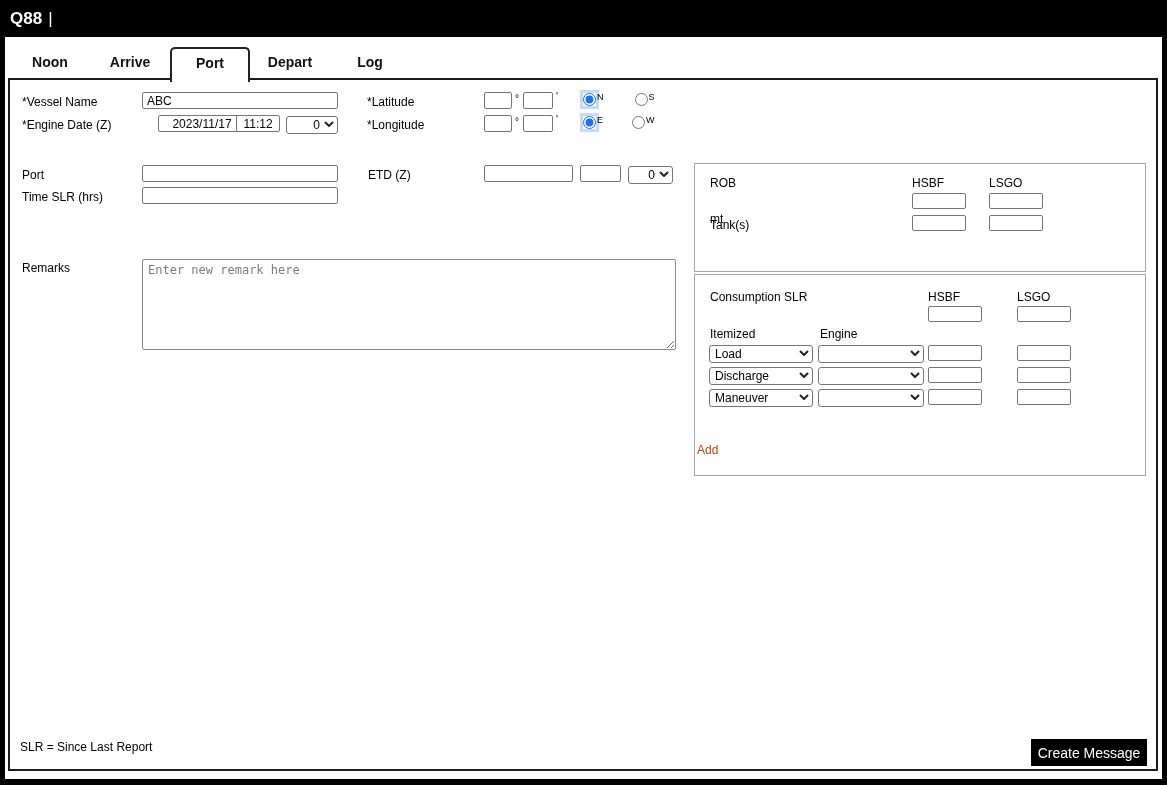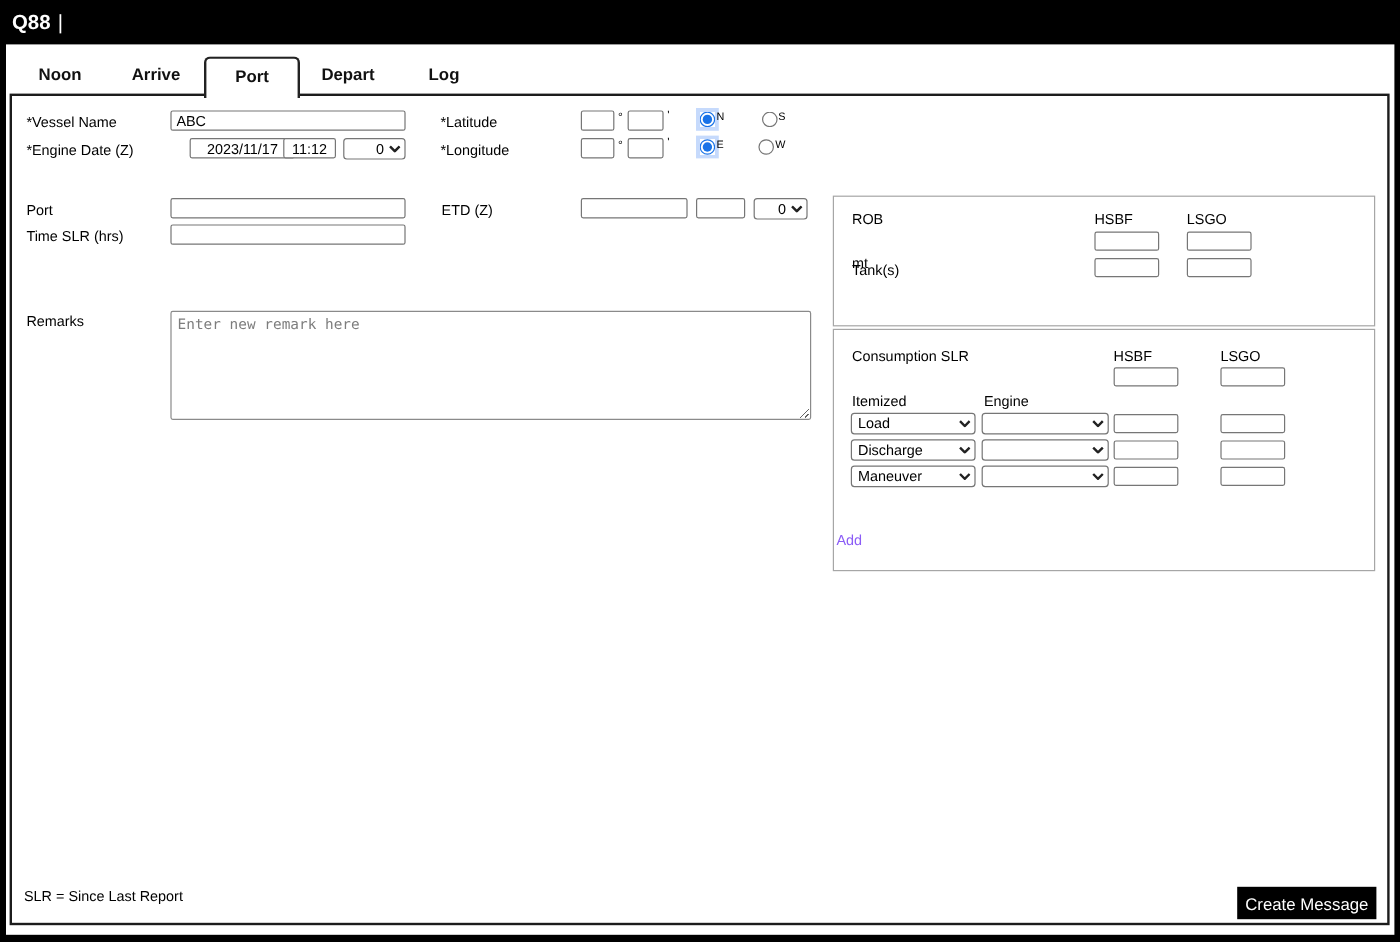--- a/index.html
+++ b/index.html
@@ -53,21 +53,21 @@
   .box { position:absolute; border:1px solid #a6a6a6; background:#fff; }
   .box .lbl { color:#000; }
   .mini { position:absolute; width:54px; height:16px; border:1px solid #767676; border-radius:2px;
           font-size:12px; padding:0 3px; background:#fff; }
 
   textarea.remarks { position:absolute; border:1px solid #8a8a8a; border-radius:2px;
           font-family:"DejaVu Sans Mono","Liberation Mono",monospace; font-size:12px;
           padding:3px 5px; color:#000; resize:both; }
   textarea.remarks::placeholder { color:#7d7d7d; }
 
-  .add-link { position:absolute; font-size:12px; color:#8b5cf6; cursor:pointer; }
+  .add-link { position:absolute; font-size:12px; color:#c2410c; cursor:pointer; }
 
   .footer-note { position:absolute; font-size:12px; color:#000; }
   .create-btn { position:absolute; width:116px; height:27px; background:#000; color:#fff;
                 border:none; font-size:14px; font-family:Liberation Sans, sans-serif;
                 cursor:pointer; }
 </style>
 </head>
 <body>
 
 <div class="window">

